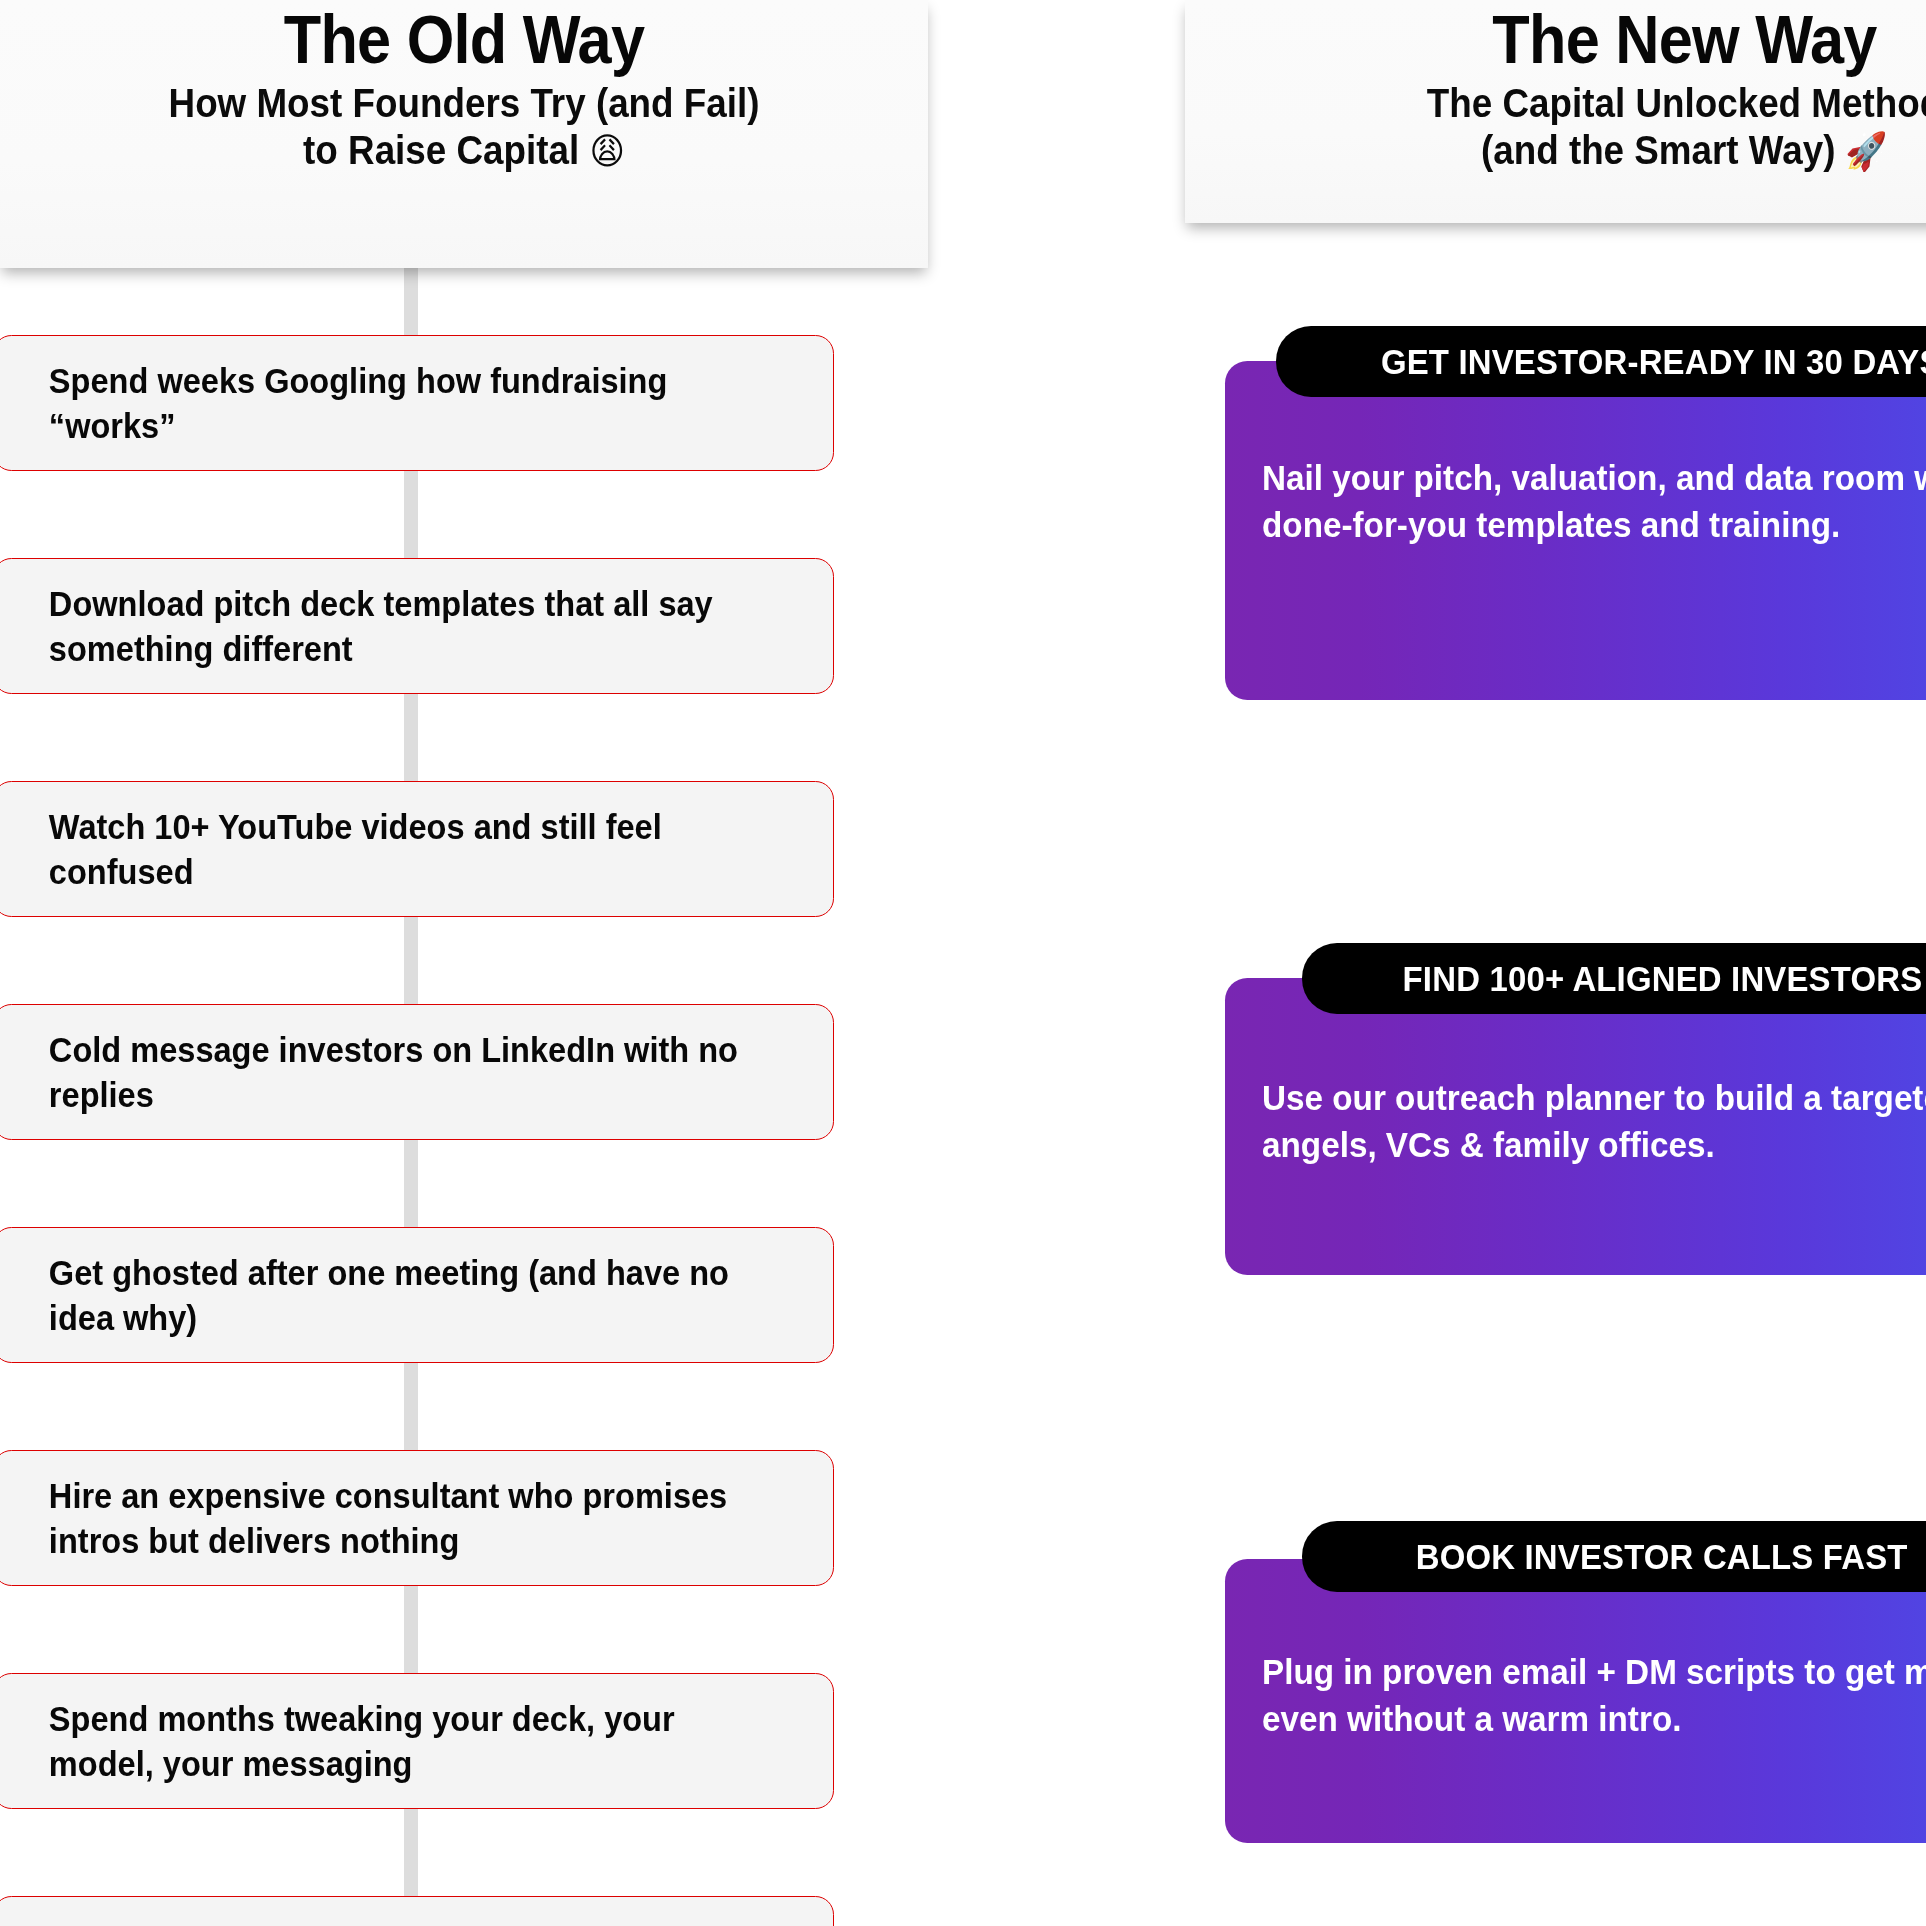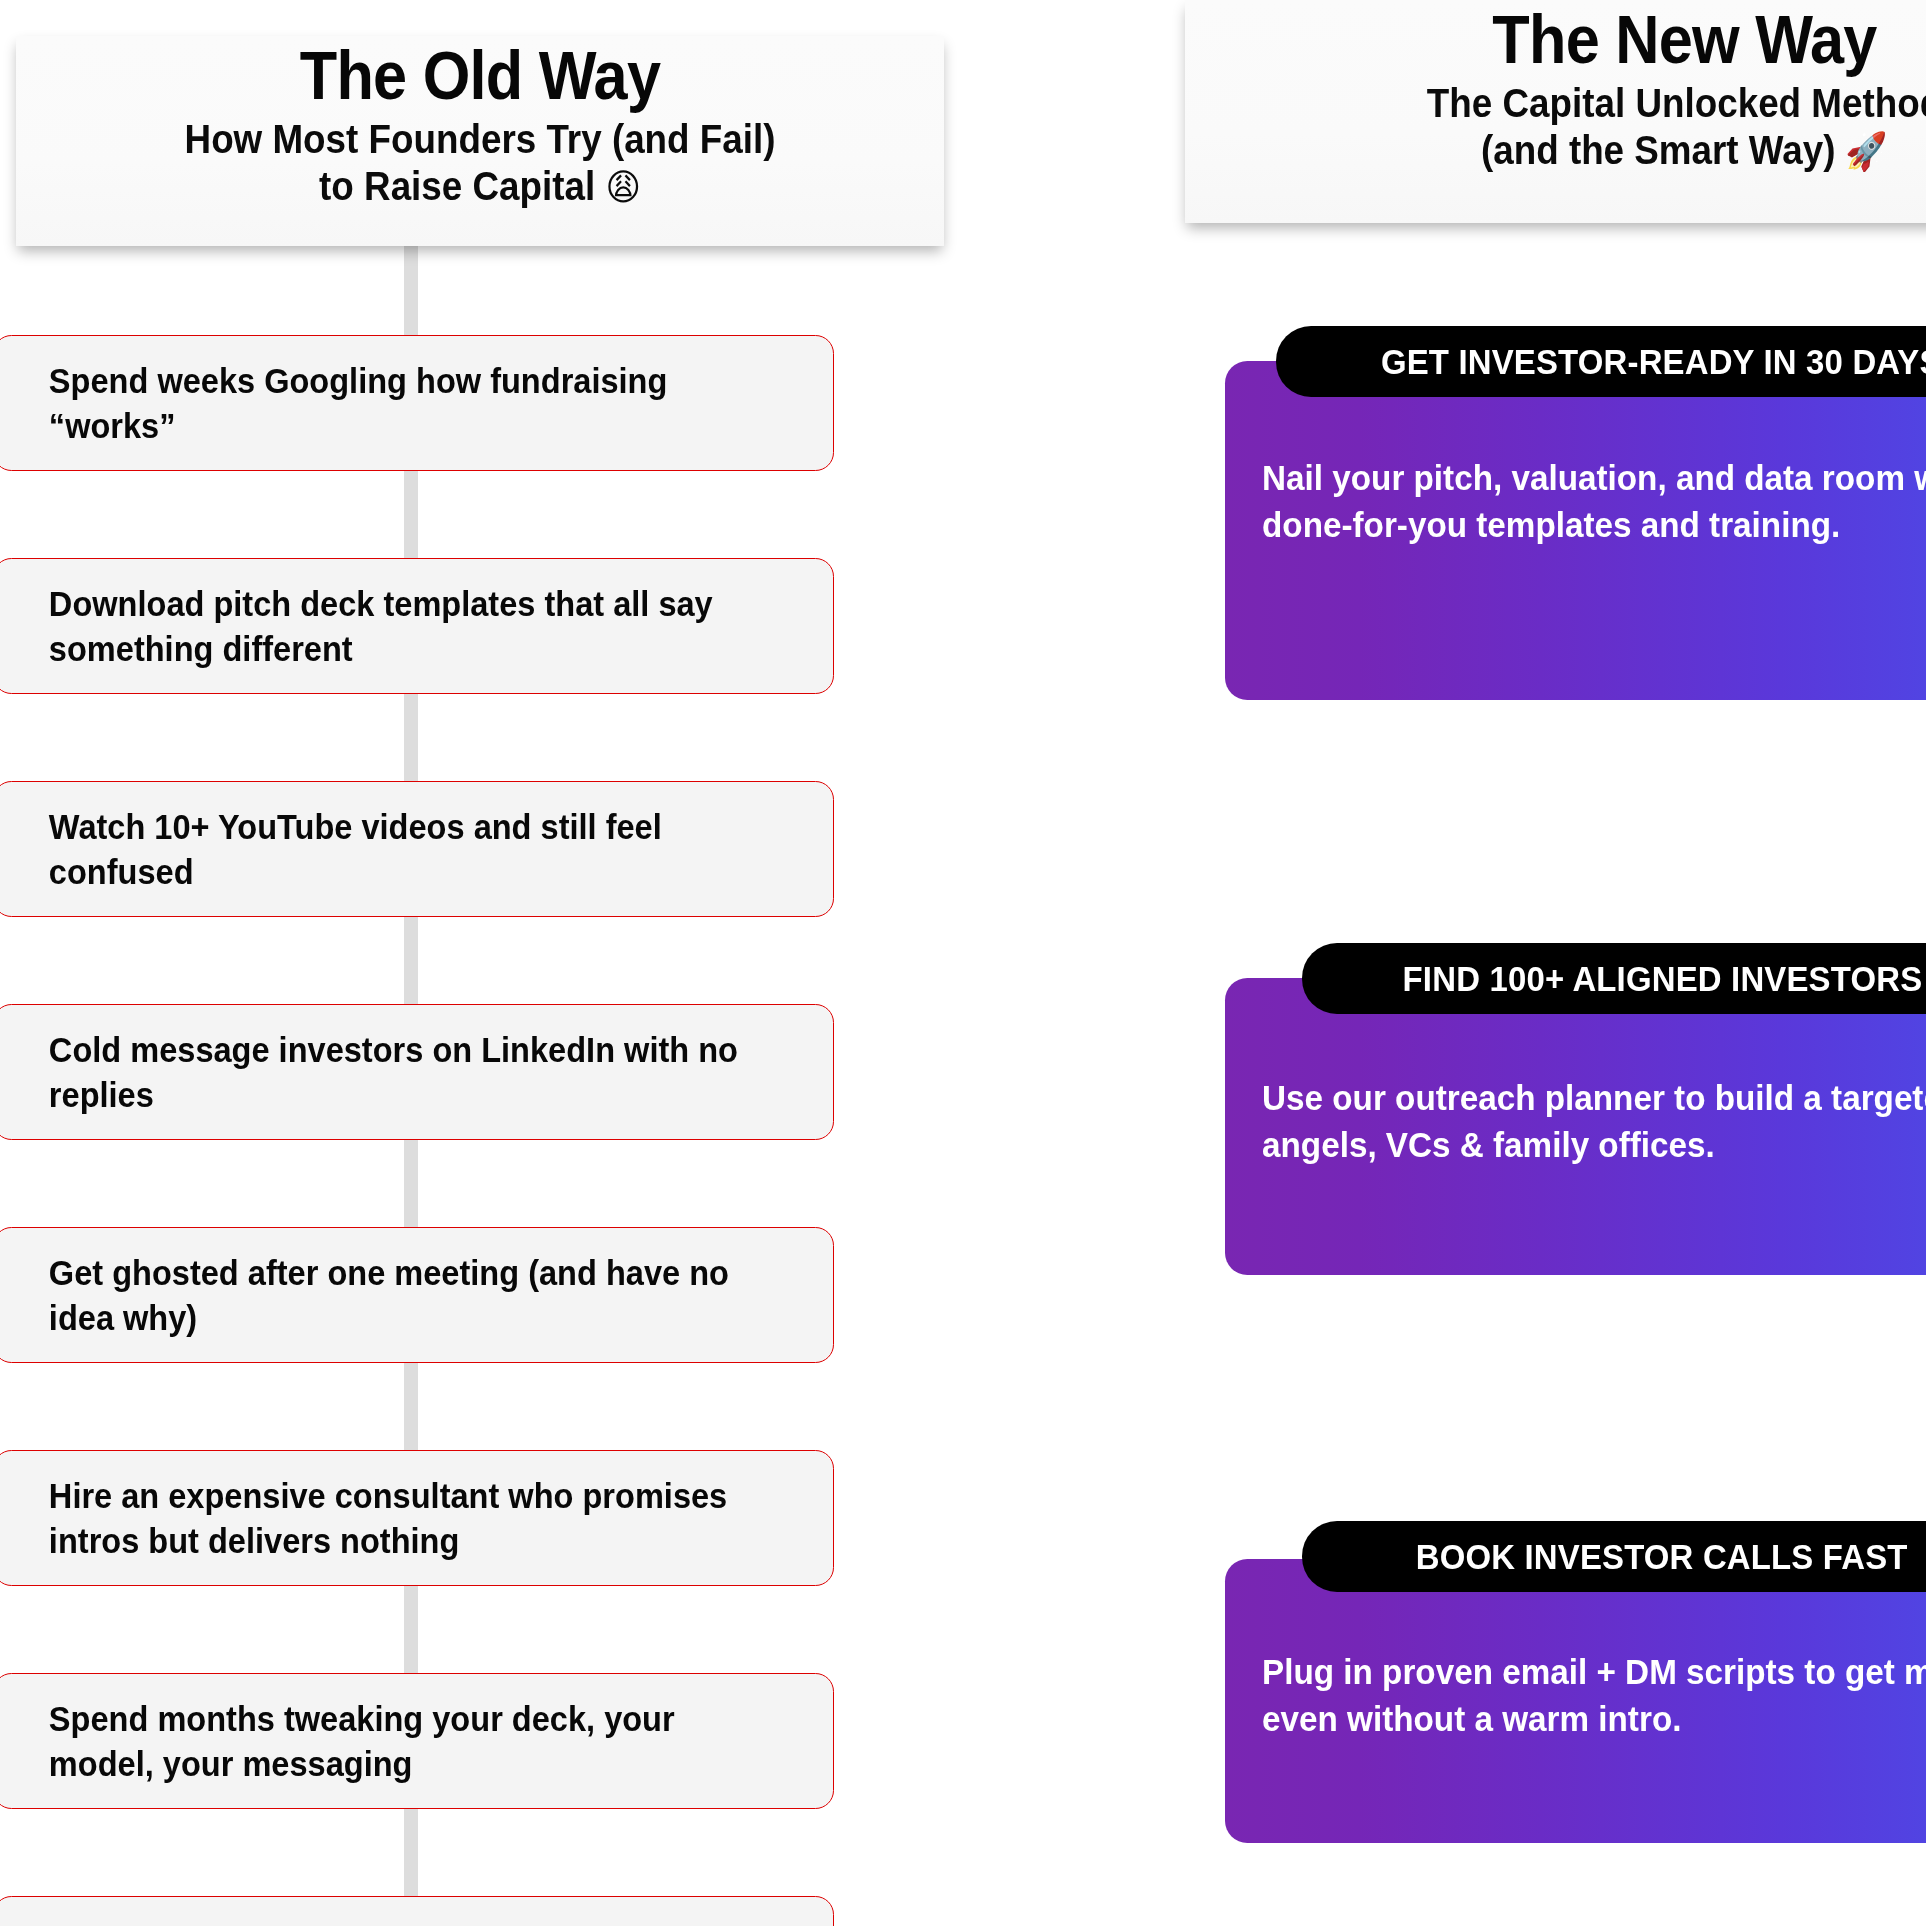--- a/index.html
+++ b/index.html
@@ -18,21 +18,21 @@
 
   
   .sign {
     position: absolute; top: 0;
     background: linear-gradient(180deg, #fbfbfb 0%, #fafafa 60%, #f7f7f7 100%);
     box-shadow: 0 7px 13px -2.3px rgba(0,0,0,0.30);
     text-align: center;
     padding-top: 5.4px;
     z-index: 6;
   }
-  .sign-old { left: 16px;   width: 928px; height: 210px; margin-top: 36px; }
+  .sign-old { left: 0;   width: 928px; height: 268px; }
   .sign-new { left: 42px; width: 999px; height: 223px; }
 
   .sign-title {
     font-weight: 700;
     font-size: 68px;
     line-height: 1.02;
     letter-spacing: -0.8px;
     color: #070707;
     transform: scaleX(0.90);
     transform-origin: center top;

